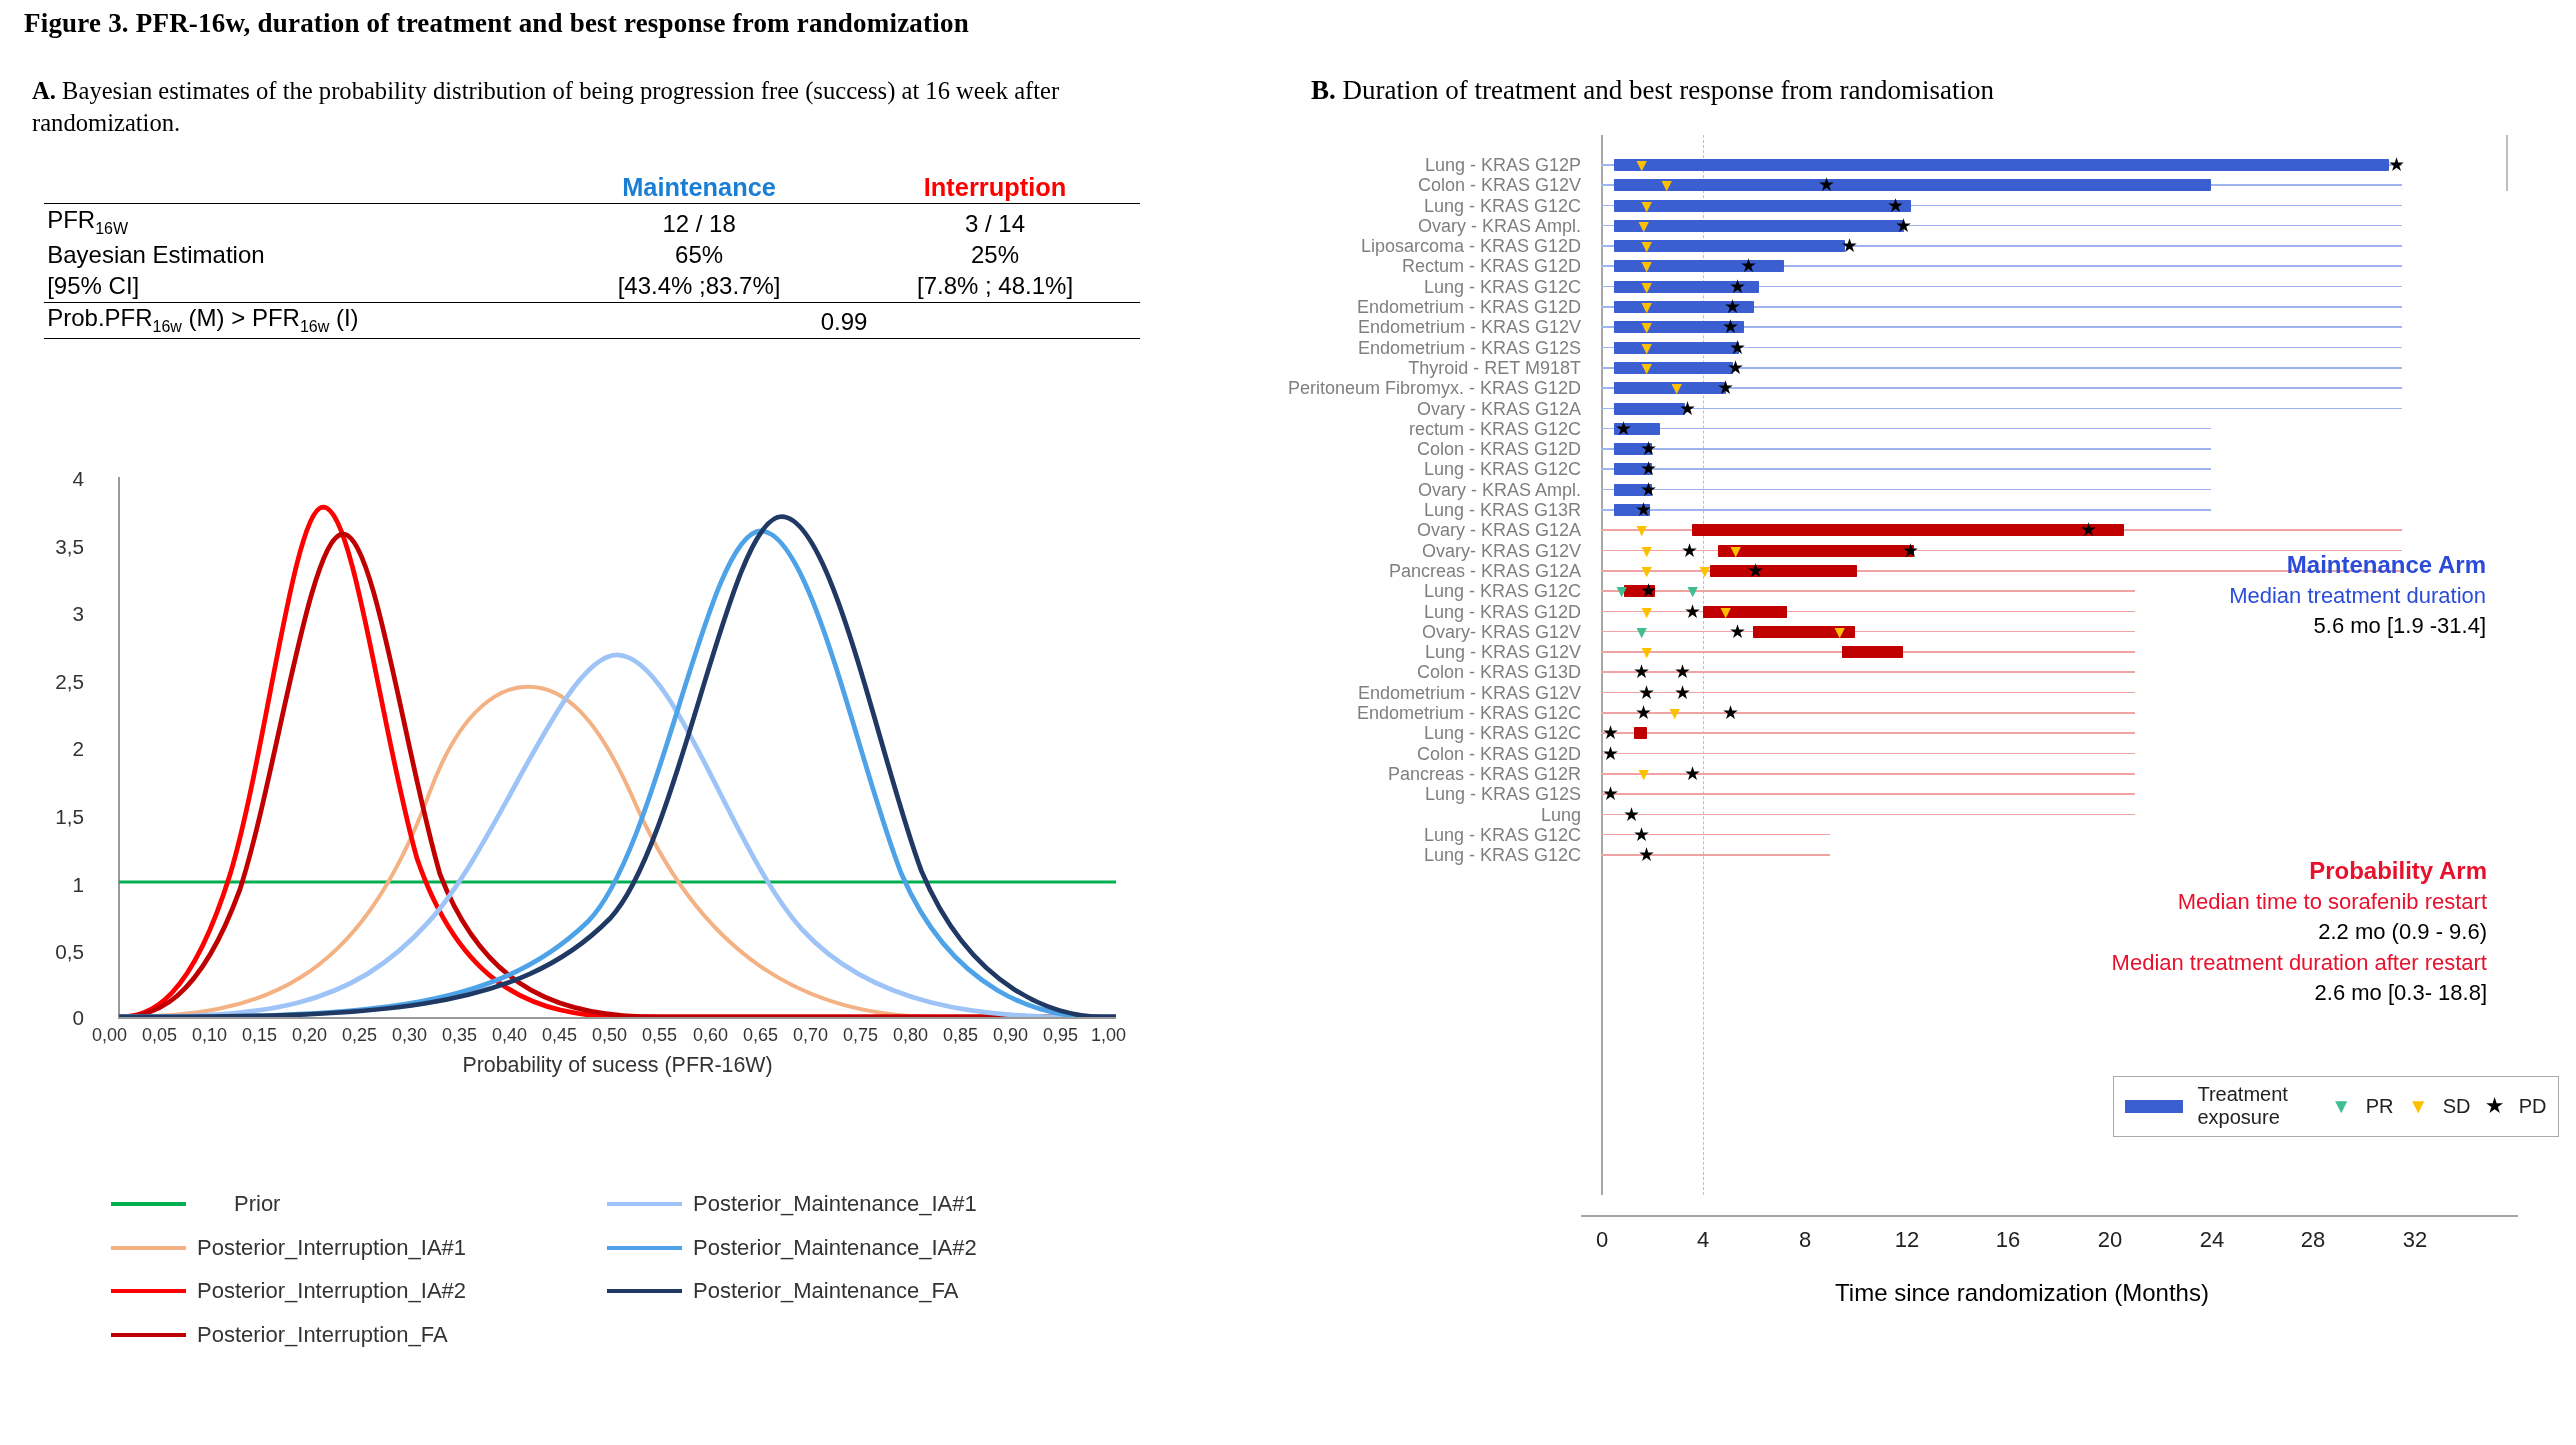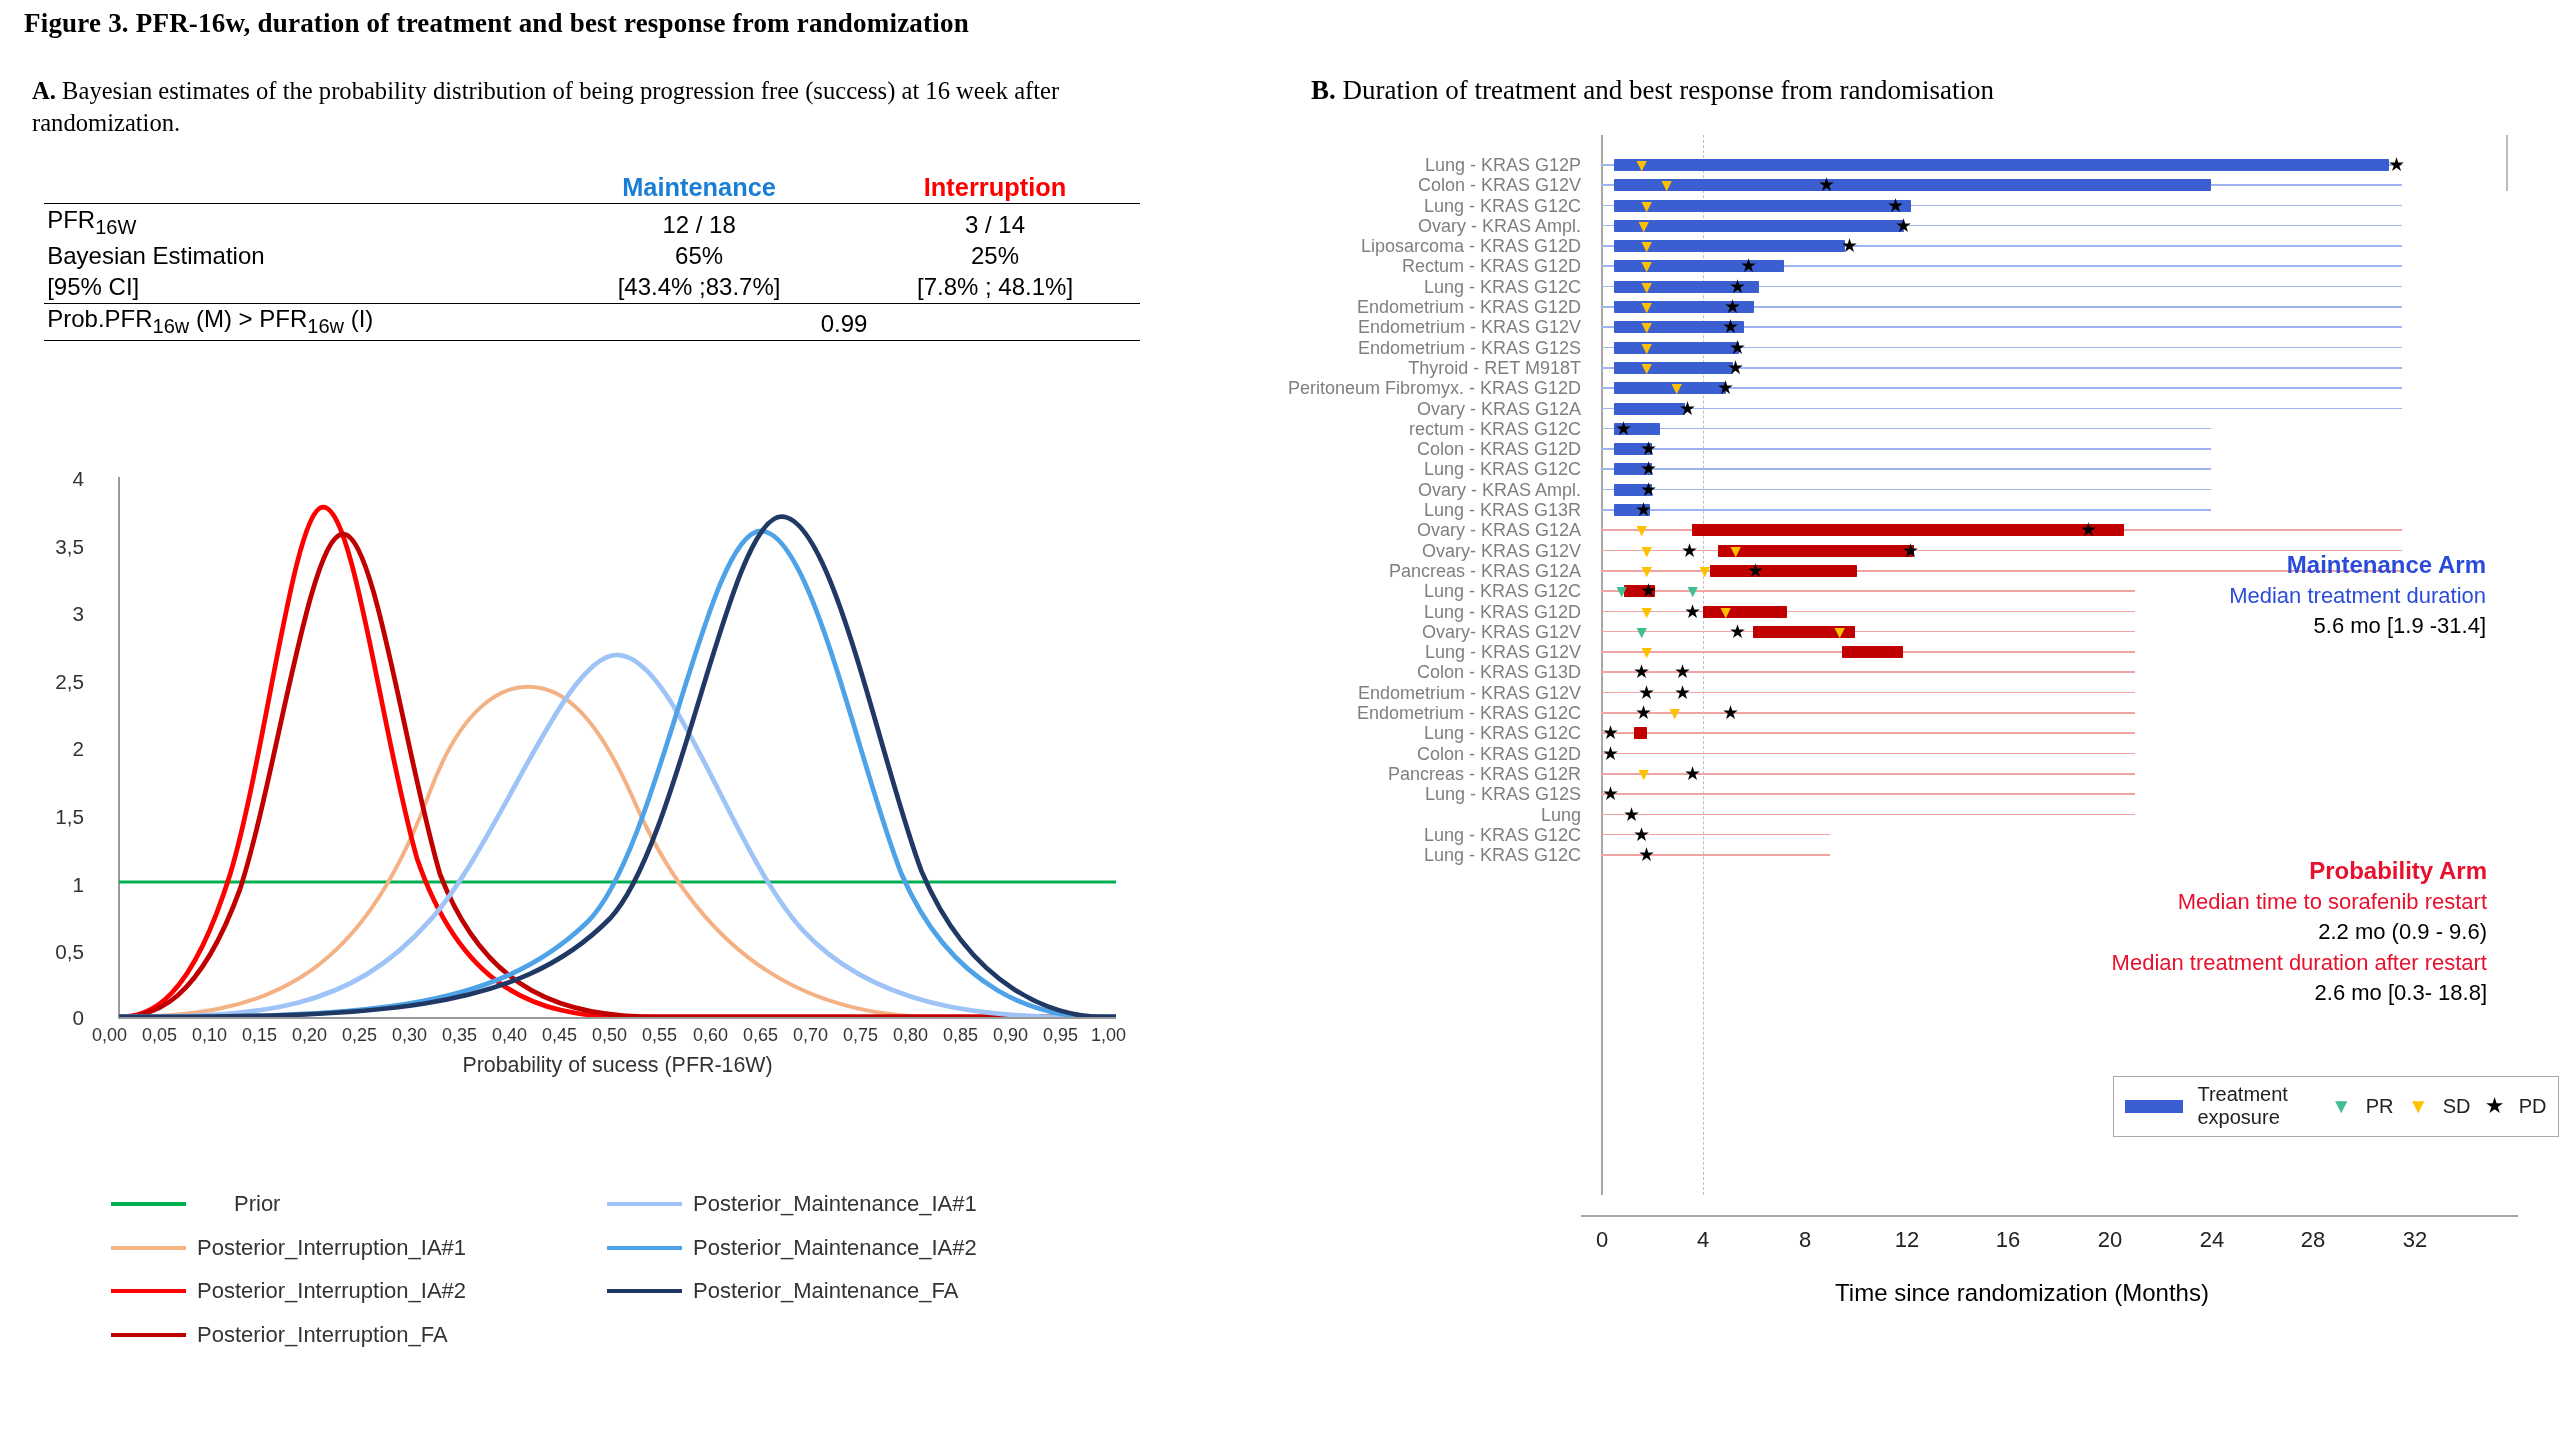--- a/index.html
+++ b/index.html
@@ -11,21 +11,21 @@
 
   
   .tbl{position:absolute;left:44px;top:171px;width:1096px;font-size:24px;}
   .tbl table{border-collapse:collapse;width:100%;}
   .tbl td{padding:1.6px 3.2px;vertical-align:bottom;}
   .tbl .hdr-m{color:#1a7fd4;font-weight:bold;font-size:25.4px;text-align:center;}
   .tbl .hdr-i{color:#f00;font-weight:bold;font-size:25.4px;text-align:center;}
   .tbl .ctr{text-align:center;}
   .row-line-top td{border-top:1.6px solid #000;}
   .row-line-bottom td{border-bottom:1.6px solid #000;}
-  sub{font-size:20px;}
+  sub{font-size:16px;}
 
   
   .chartA{position:absolute;left:44px;top:469px;width:1104px;height:604px;}
   .ax-y-label{position:absolute;font-size:20.7px;color:#333;text-align:right;width:40px;}
   .plotA{position:absolute;left:75px;top:8px;width:997px;height:540px;}
   .axisline{position:absolute;background:#9a9a9a;}
   .xlabelsA{position:absolute;left:48px;top:556px;width:1049px;font-size:18px;color:#333;}
   .xlabelsA span{position:absolute;}
   .xtitleA{position:absolute;left:75px;top:584px;width:997px;text-align:center;font-size:21.4px;color:#333;}
 

